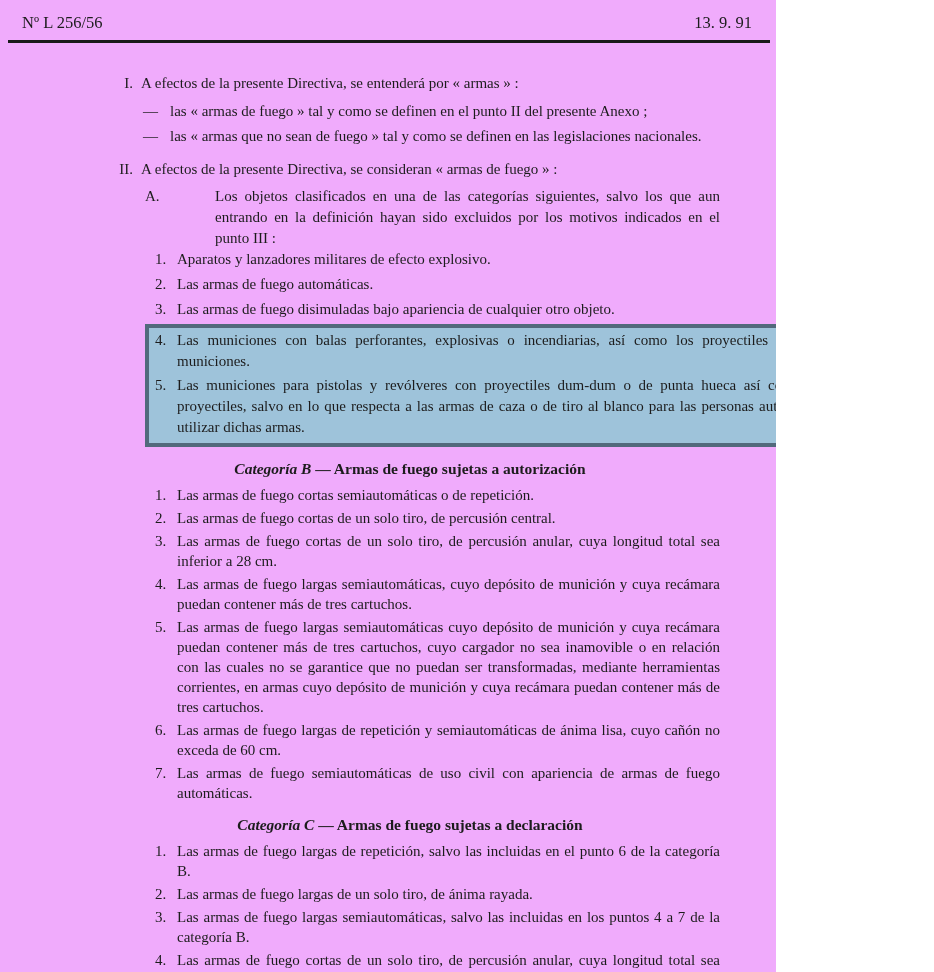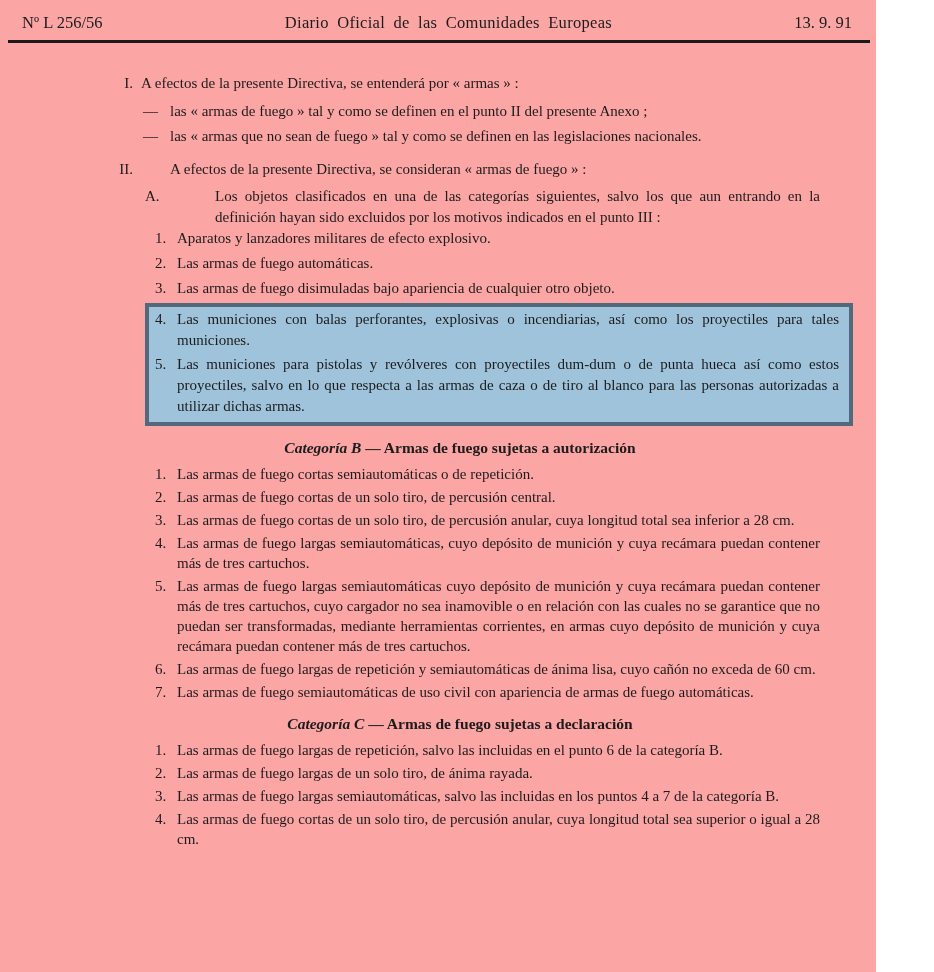--- a/index.html
+++ b/index.html
@@ -1,19 +1,19 @@
 <!DOCTYPE html>
 <html lang="es"><head>
 <meta charset="utf-8">
 <style>
   html,body{margin:0;padding:0;background:#ffffff;}
   .page{
     position:relative;
-    width:876px;height:972px;
-    background:#fca5a5;
+    width:776px;height:972px;
+    background:#f0abfc;
     color:#1c1c1c;
     font-family:"Liberation Serif","DejaVu Serif",serif;
     overflow:hidden;
     box-sizing:border-box;
   }
   
   .page-header{
     display:flex;justify-content:space-between;align-items:baseline;
     padding:13px 24px 0 22px;
     font-size:16.5px;line-height:20px;
@@ -22,21 +22,21 @@
   .header-rule{height:3px;background:#1a1a1a;margin:7px 6px 0 8px;}
 
   
   .doc{font-size:15px;line-height:21px;}
   .anexo{
     text-align:center;font-style:italic;font-weight:bold;
     font-size:16.5px;letter-spacing:1.5px;margin-top:40px;
   }
   .sec{display:flex;padding-left:100px;padding-right:58px;}
   .sec.first{margin-top:30px;}
-  .sec.second{margin-top:12px;gap:29px;}
+  .sec.second{margin-top:12px;}
   .sec-label{width:33px;text-align:right;flex-shrink:0;margin-right:8px;}
   .sec-text{flex:1;}
   .dash-list{margin-top:7px;}
   .dash-item{display:flex;padding-left:143px;padding-right:58px;margin-bottom:4px;}
   .dash{width:27px;flex-shrink:0;}
   .dash-item .txt{flex:1;}
   .sub-sec{display:flex;padding-left:145px;padding-right:56px;margin-top:6px;}
   .sub-label{width:26px;flex-shrink:0;}
   .sub-text{flex:1;text-align:justify;margin-left:44px;}
 
@@ -68,21 +68,20 @@
   .hl-box .item{margin-bottom:3px;}
   .hl-box .item:last-child{margin-bottom:0;}
 </style>
 </head>
 <body>
 
 <div class="page">
 
   <div class="page-header">
     <span class="issue">Nº L 256/56</span>
-    <span class="jtitle">Diario Oficial de las Comunidades Europeas</span>
     <span class="jdate">13. 9. 91</span>
   </div>
   <div class="header-rule"></div>
 
   <div class="doc">
 
 
     <div class="sec first">
       <span class="sec-label">I.</span>
       <span class="sec-text">A efectos de la presente Directiva, se entenderá por « armas » :</span>

